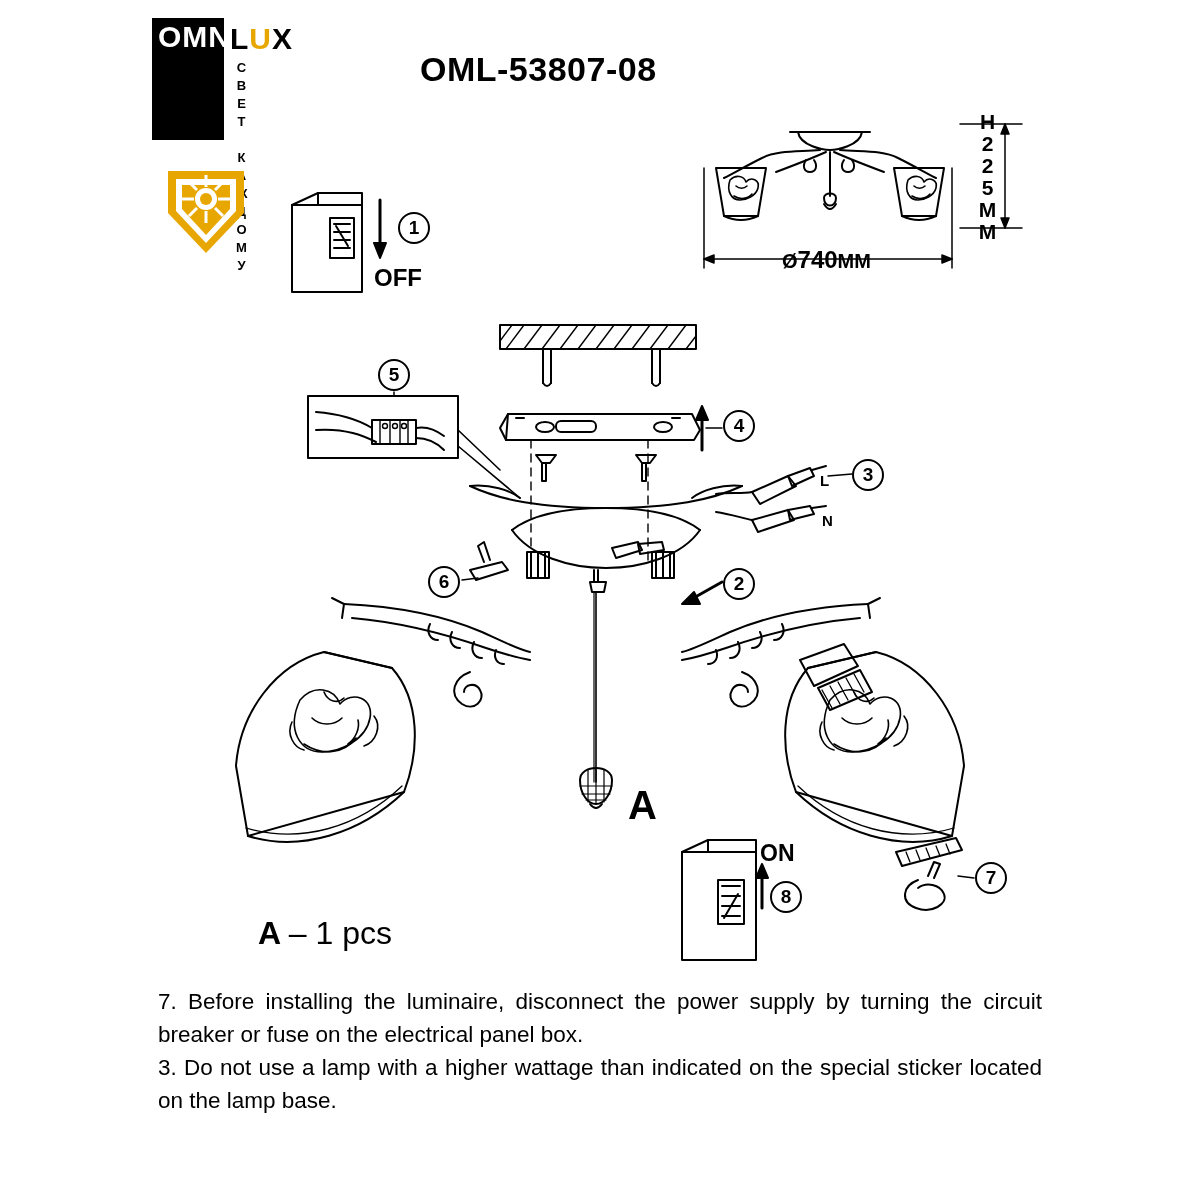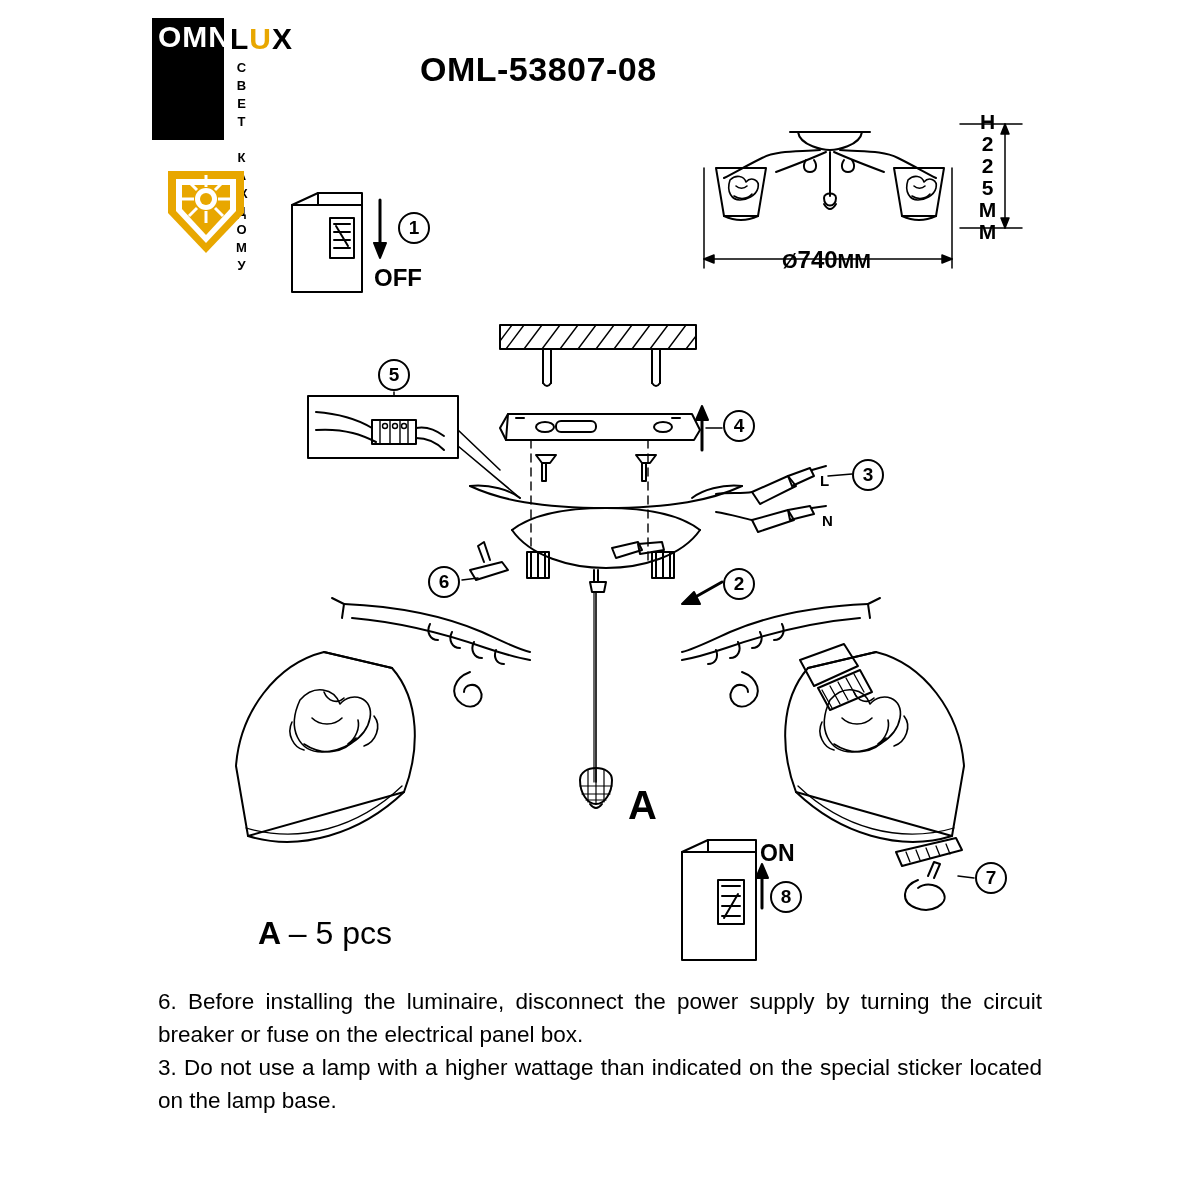--- a/index.html
+++ b/index.html
@@ -427,33 +427,33 @@
 
   <div class="lbl off-lbl">OFF</div>
   <div class="lbl on-lbl">ON</div>
   <div class="lbl dim-h">H225MM</div>
   <div class="lbl dim-d">
     <span>Ø</span><span class="num">740</span><span>MM</span>
   </div>
   <div class="lbl letter-A">A</div>
   <div class="lbl pcs-line">
     <span>A</span>
-    <span class="thin">– 5 pcs</span>
+    <span class="thin">– 1 pcs</span>
   </div>
 
   <div class="lbl" style="left:820px; top:472px; font-size:15px;">L</div>
   <div class="lbl" style="left:822px; top:512px; font-size:15px;">N</div>
 
   <div class="callout" id="c1">1</div>
   <div class="callout" id="c2">2</div>
   <div class="callout" id="c3">3</div>
   <div class="callout" id="c4">4</div>
   <div class="callout" id="c5">5</div>
   <div class="callout" id="c6">6</div>
   <div class="callout" id="c7">7</div>
   <div class="callout" id="c8">8</div>
 
   <div id="instructions">
-    <p>6. Before installing the luminaire, disconnect the power supply by turning the circuit breaker or fuse on the electrical panel box.</p>
+    <p>7. Before installing the luminaire, disconnect the power supply by turning the circuit breaker or fuse on the electrical panel box.</p>
     <p>3. Do not use a lamp with a higher wattage than indicated on the special sticker located on the lamp base.</p>
   </div>
 
 </div>
 
 </body></html>

